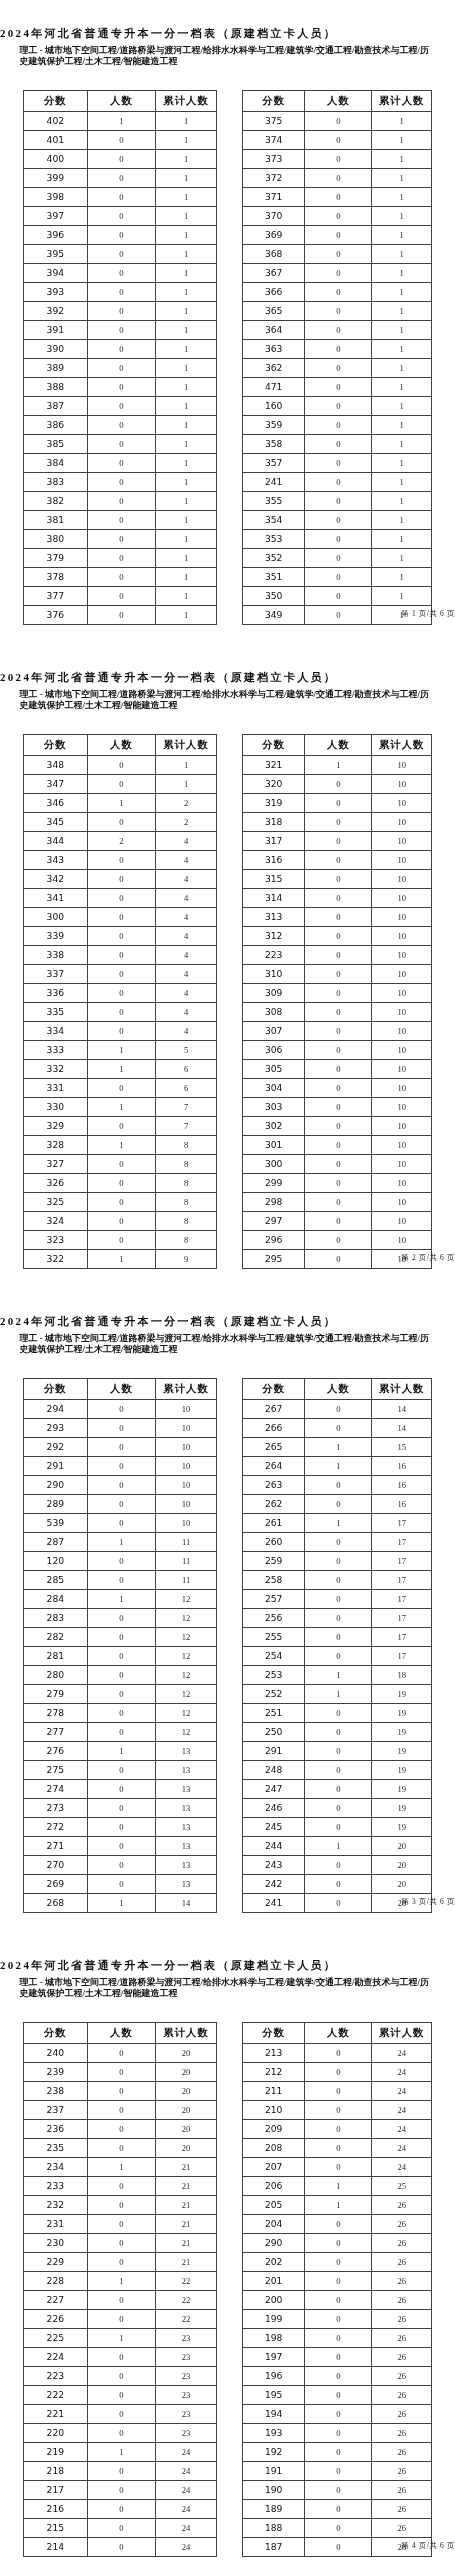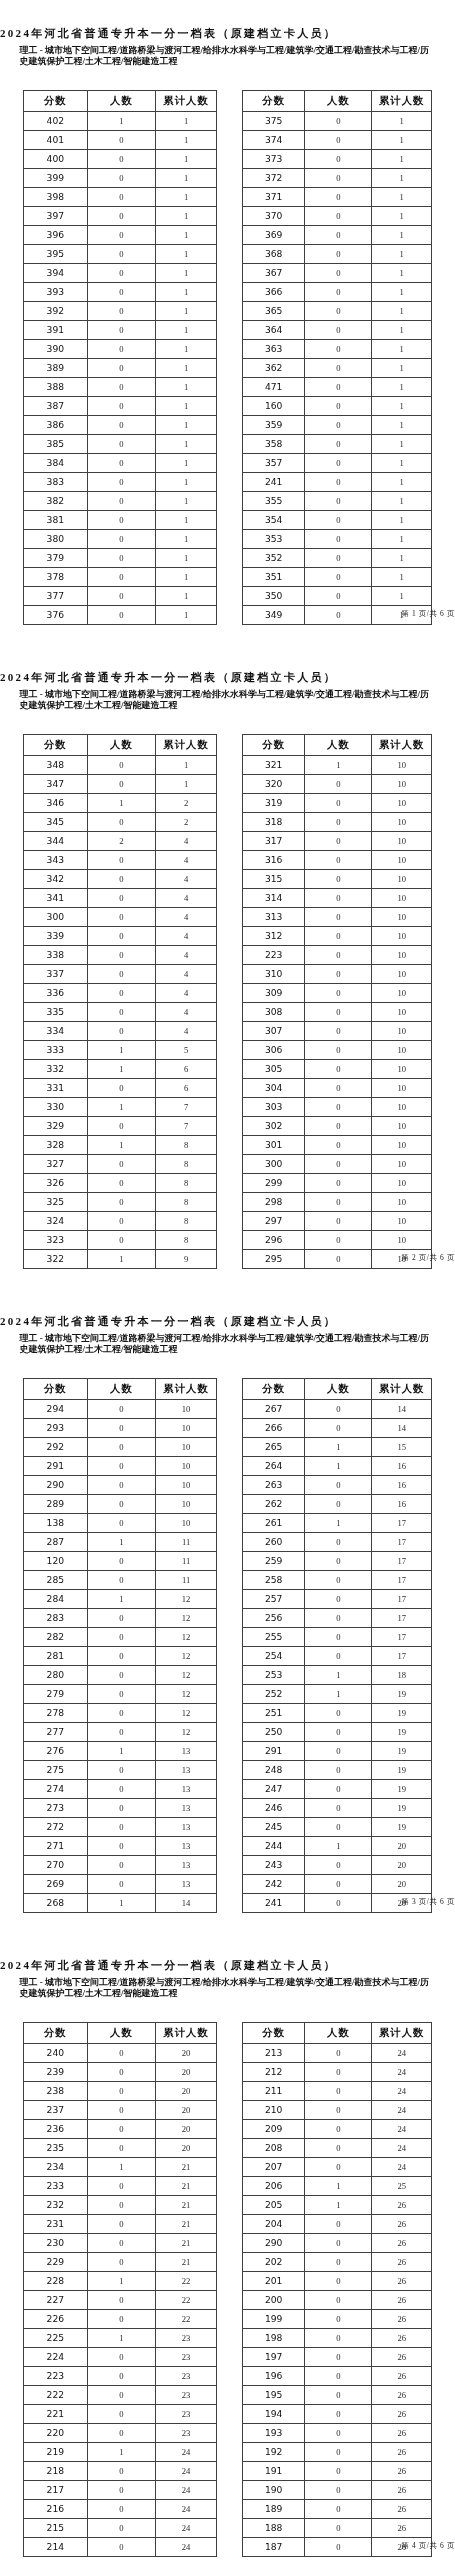--- a/index.html
+++ b/index.html
@@ -746,21 +746,21 @@
               <td class="score-cell">290</td>
               <td class="count-cell">0</td>
               <td class="cum-cell">10</td>
             </tr>
             <tr>
               <td class="score-cell">289</td>
               <td class="count-cell">0</td>
               <td class="cum-cell">10</td>
             </tr>
             <tr>
-              <td class="score-cell">138</td>
+              <td class="score-cell">539</td>
               <td class="count-cell">0</td>
               <td class="cum-cell">10</td>
             </tr>
             <tr>
               <td class="score-cell">287</td>
               <td class="count-cell">1</td>
               <td class="cum-cell">11</td>
             </tr>
             <tr>
               <td class="score-cell">120</td>

